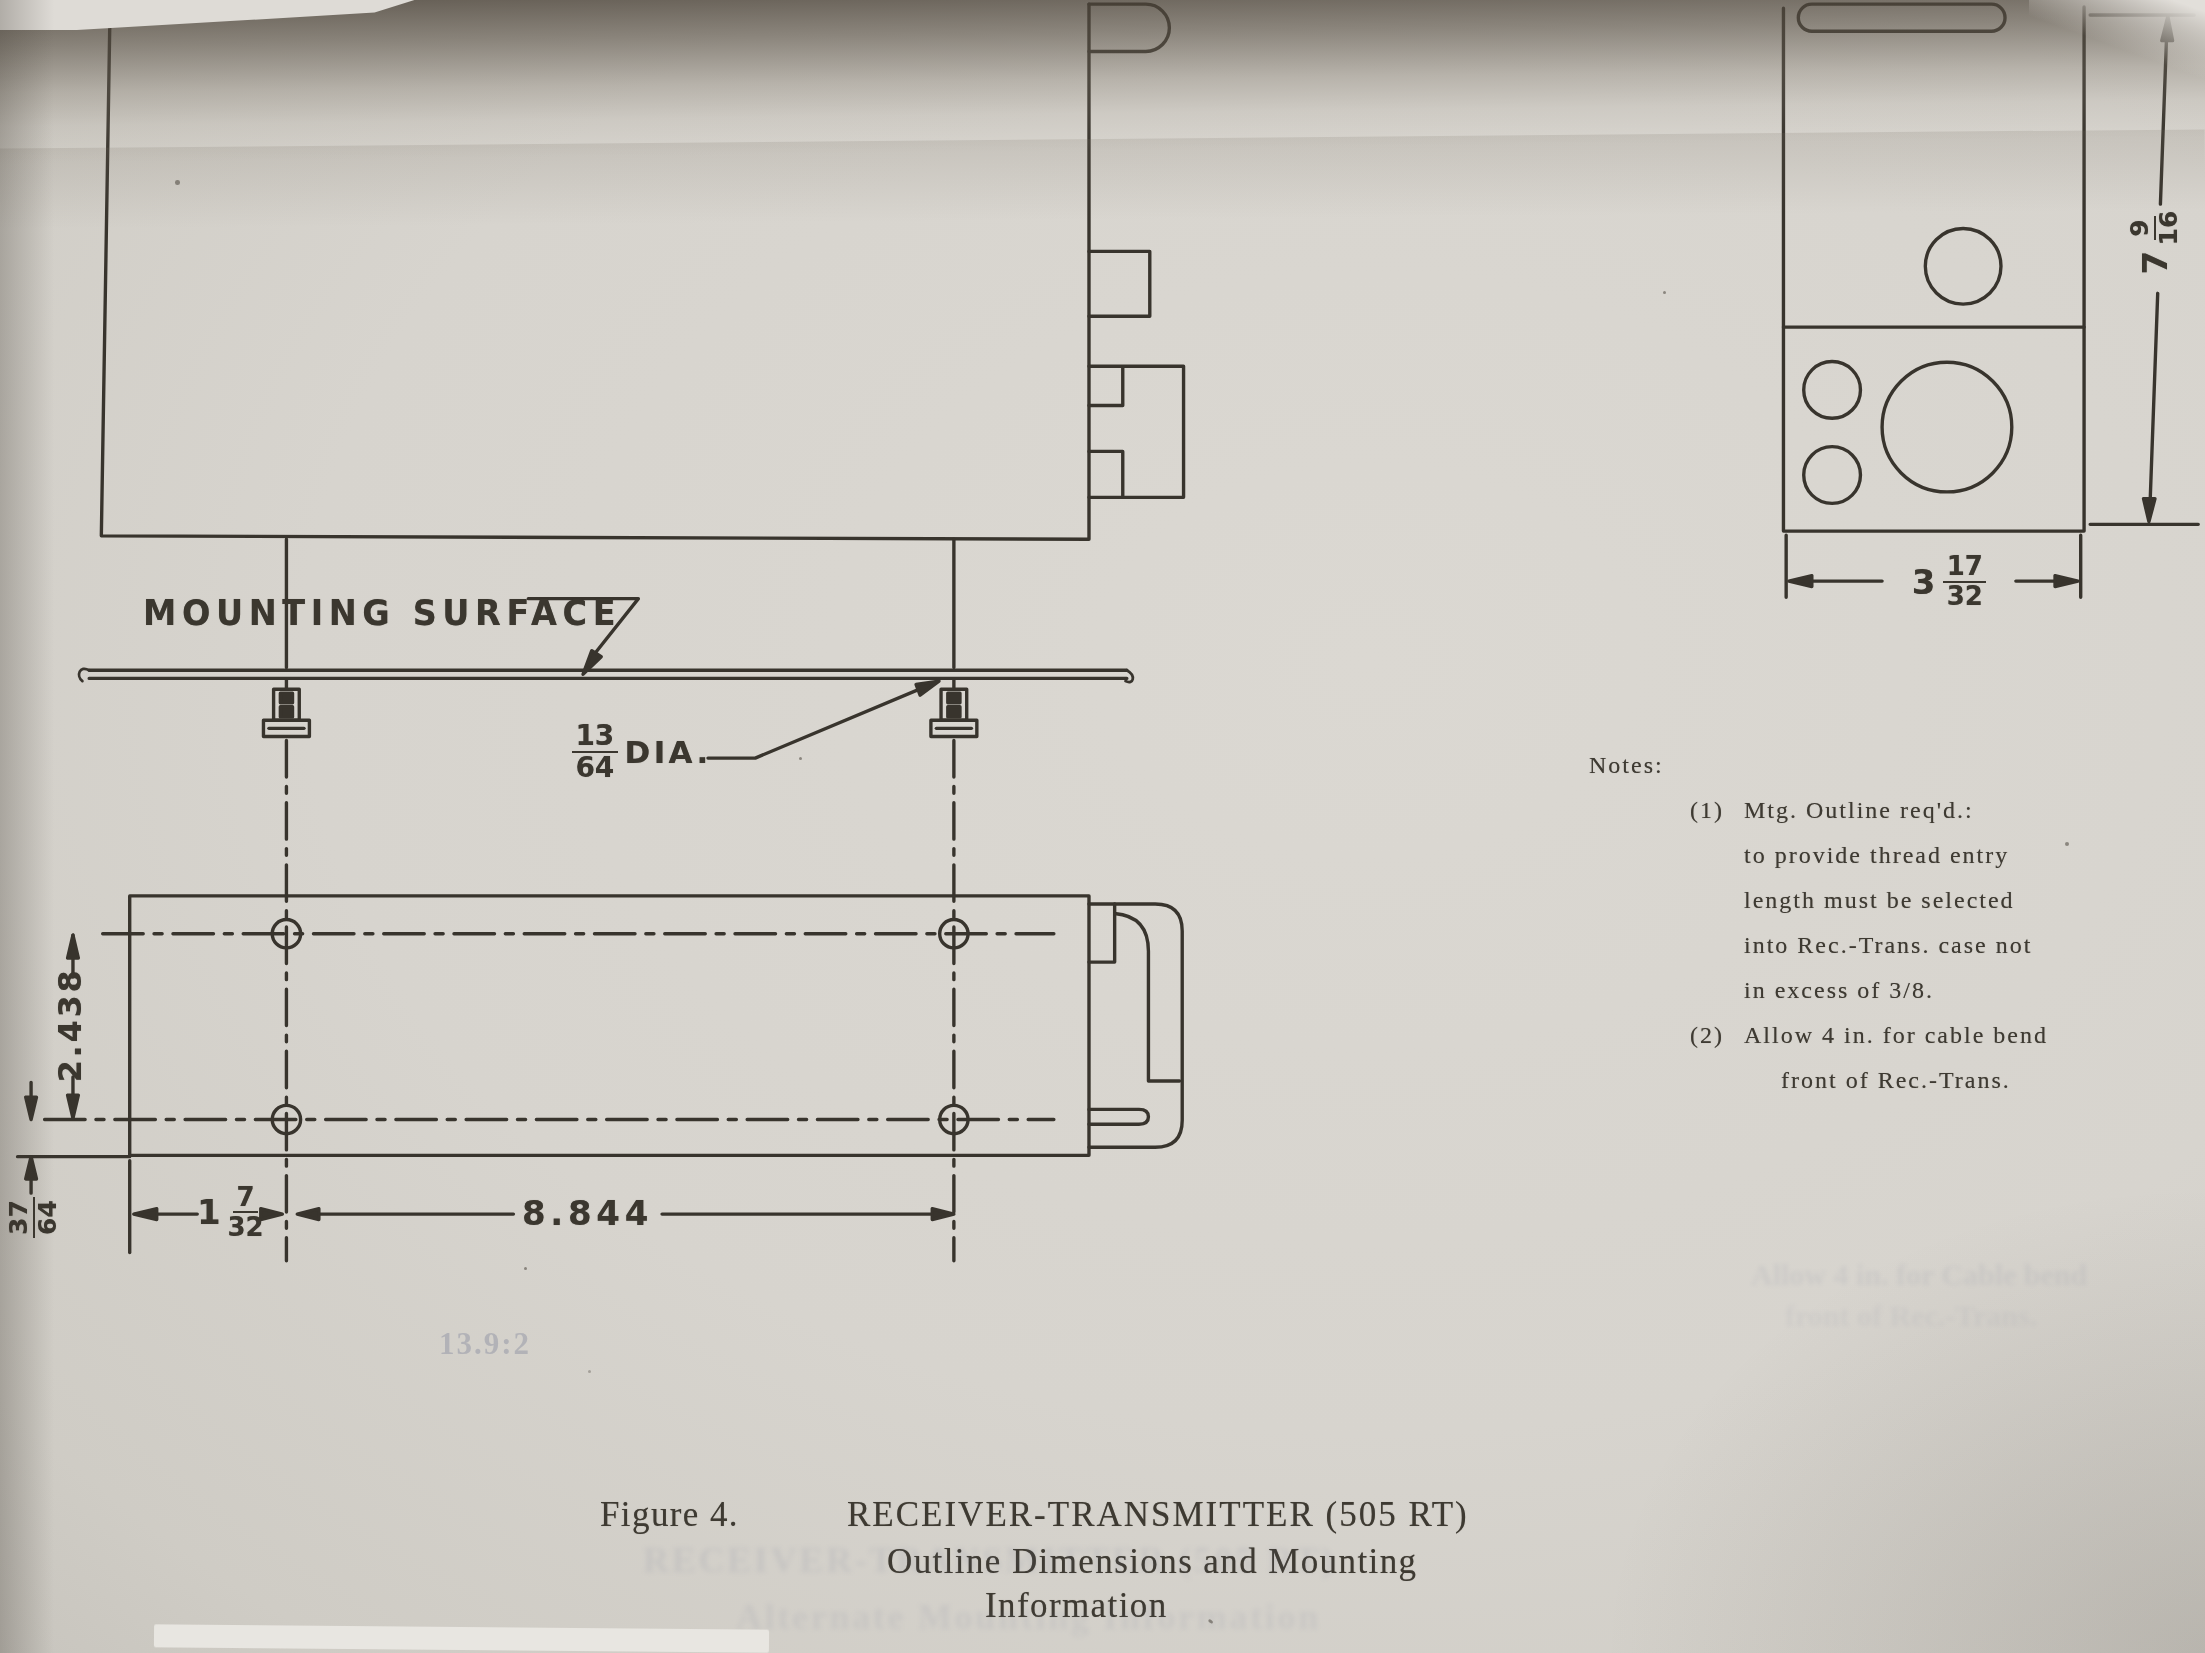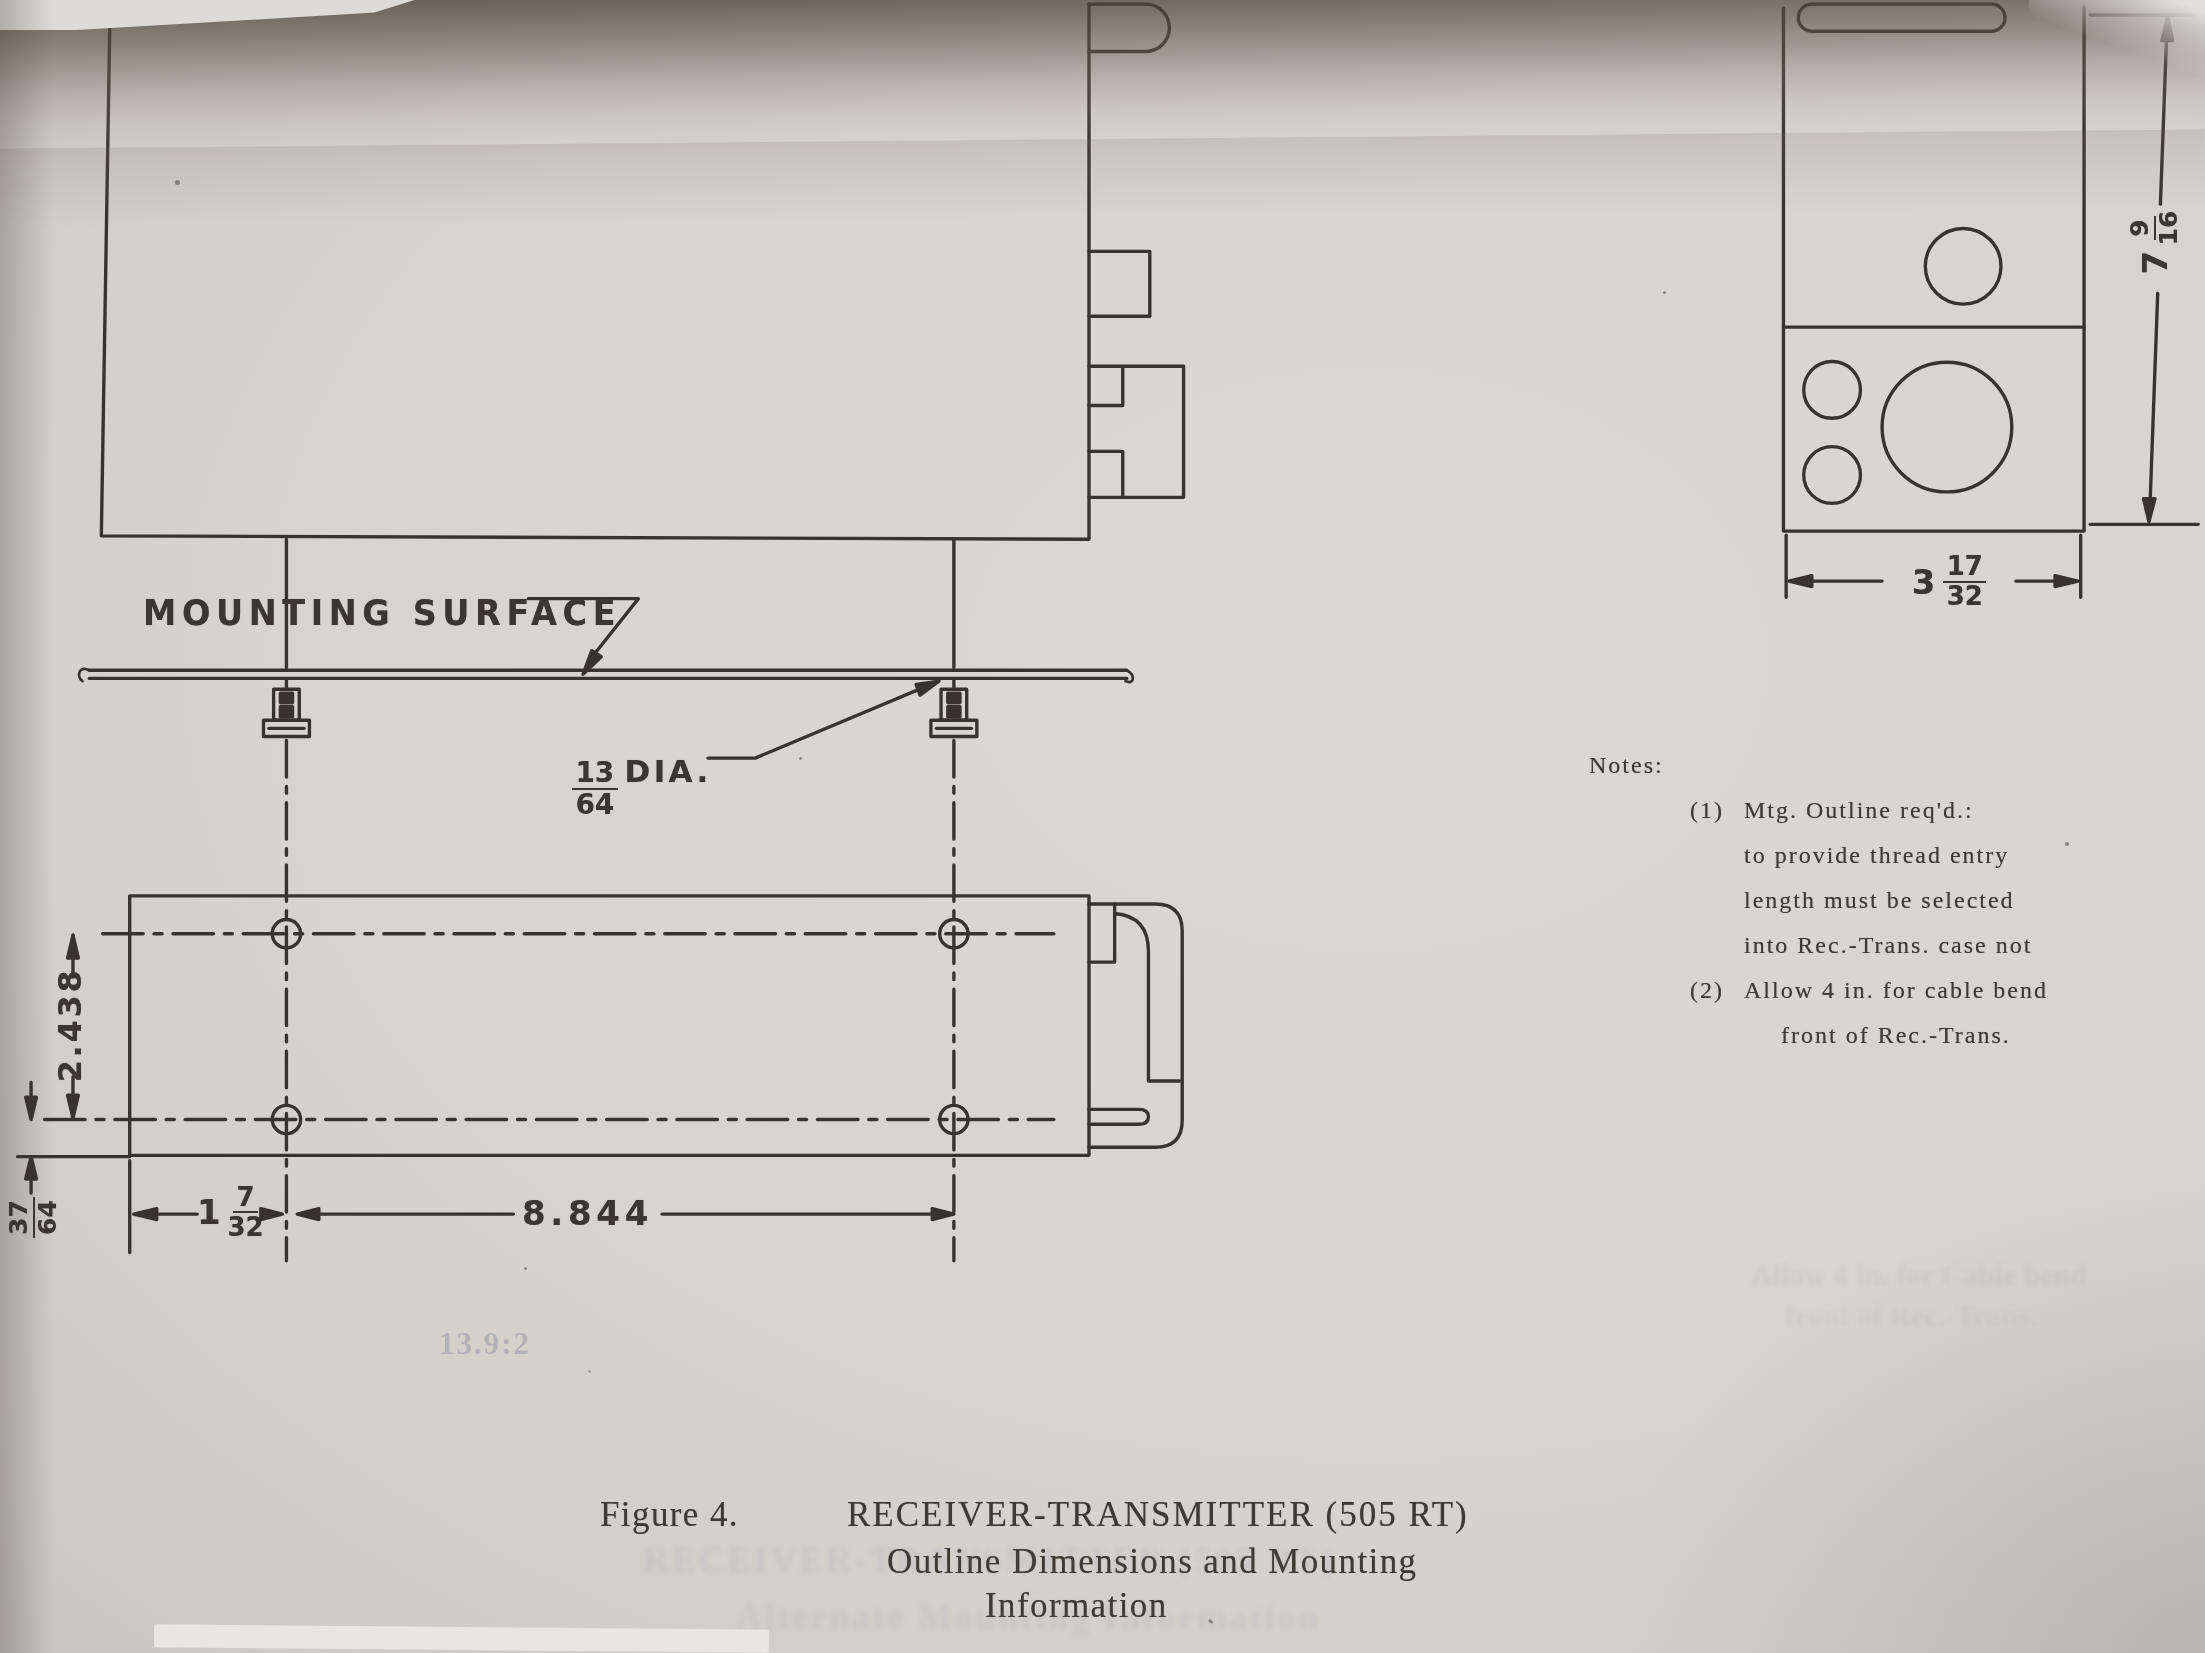--- a/index.html
+++ b/index.html
@@ -195,21 +195,21 @@
       <path d="M3094,22 H3248 M3094,776 H3254"></path>
       <path d="M3208,30 L3198,302 M3194,434 L3182,764"></path>
       <polygon points="3209,24 3200,60 3216,60" fill="#38342d"></polygon>
       <polygon points="3181,772 3173,738 3190,738" fill="#38342d"></polygon>
     </g>
   </svg>
 
   <div class="dlabel stamp" style="left:143px;top:592px;font-size:36px;letter-spacing:6px;">MOUNTING SURFACE</div>
 
   <div class="dlabel dim-row" style="left:572px;top:722px;font-size:31px;">
-    <span class="frac" style="font-size:28px;margin-top:37px;">
+    <span class="frac" style="font-size:28px;">
       <span class="num">13</span>
       <span class="den">64</span>
     </span>
     <span style="letter-spacing:3.4px;">DIA.</span>
   </div>
 
   <div class="dlabel rot center" style="left:19px;top:1006px;width:101px;height:38px;font-size:32px;letter-spacing:2.7px;">2.438</div>
 
   <div class="dlabel rot center" style="left:3.4px;top:1196px;width:61px;height:43px;">
     <span class="frac" style="font-size:25px;">
@@ -246,20 +246,21 @@
 
   <div class="typeset notes" style="left:1589px;top:743px;">
     <div>Notes:</div>
     <div class="note-row ind1">
       <span class="no">(1)</span>
       <span>Mtg. Outline req'd.:</span>
     </div>
     <div class="cont1">to provide thread entry</div>
     <div class="cont1">length must be selected</div>
     <div class="cont1">into Rec.-Trans. case not</div>
+    <div class="cont1">in excess of 3/8.</div>
     <div class="note-row ind1">
       <span class="no">(2)</span>
       <span>Allow 4 in. for cable bend</span>
     </div>
     <div class="cont2">front of Rec.-Trans.</div>
   </div>
 
   <div class="typeset caption" style="left:600px;top:1495px;">Figure 4.</div>
   <div class="typeset caption" style="left:847px;top:1495px;letter-spacing:2px;">RECEIVER-TRANSMITTER (505 RT)</div>
   <div class="typeset caption" style="left:843px;top:1542px;margin-left:44px;">Outline Dimensions and Mounting</div>

